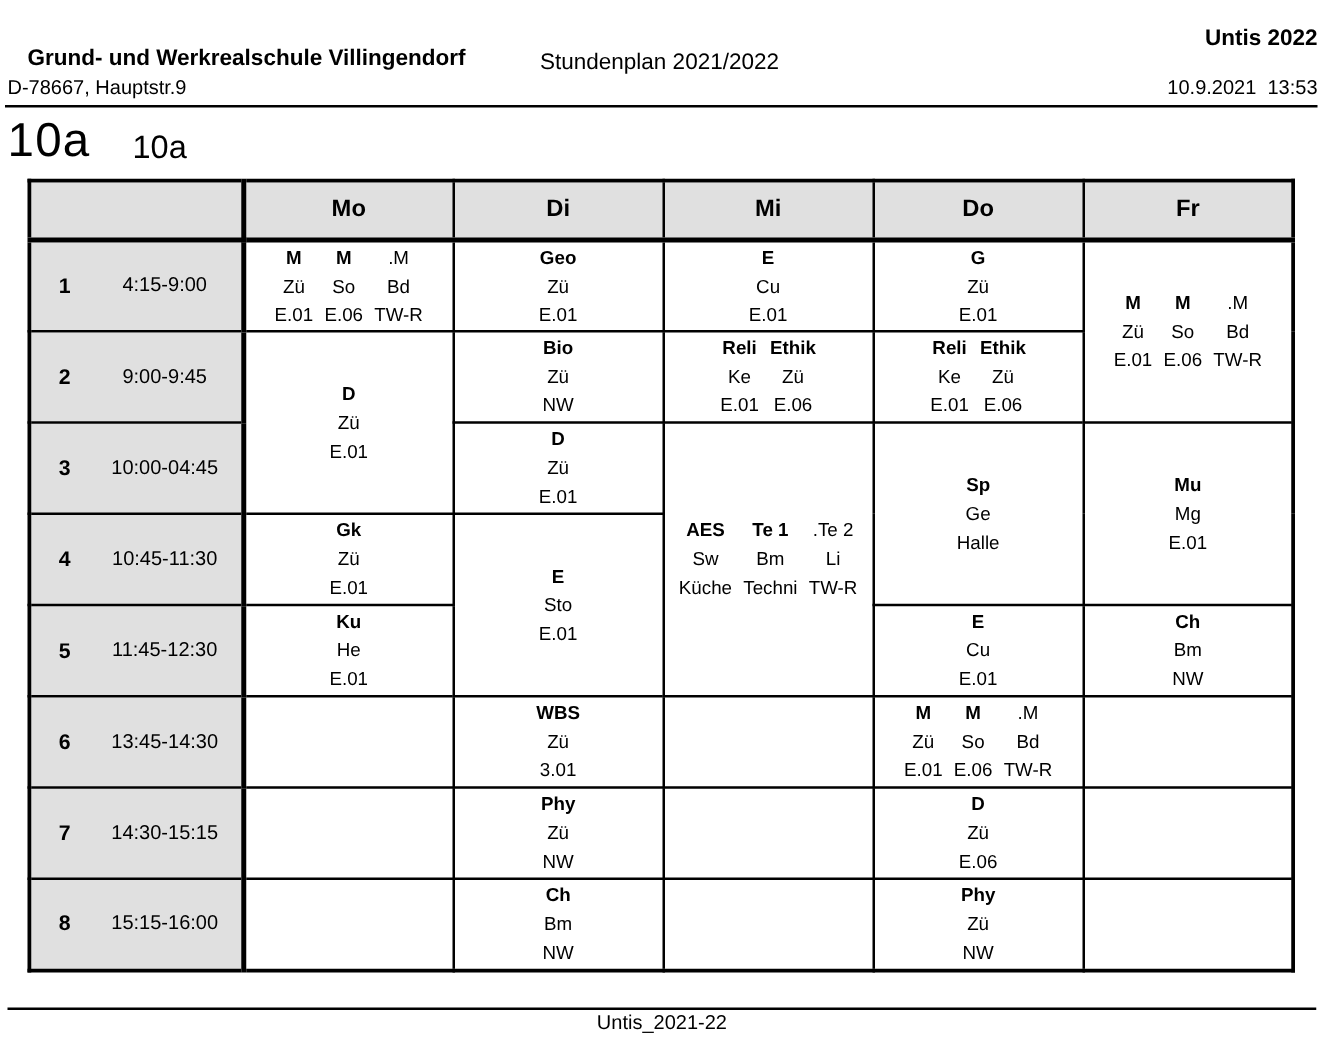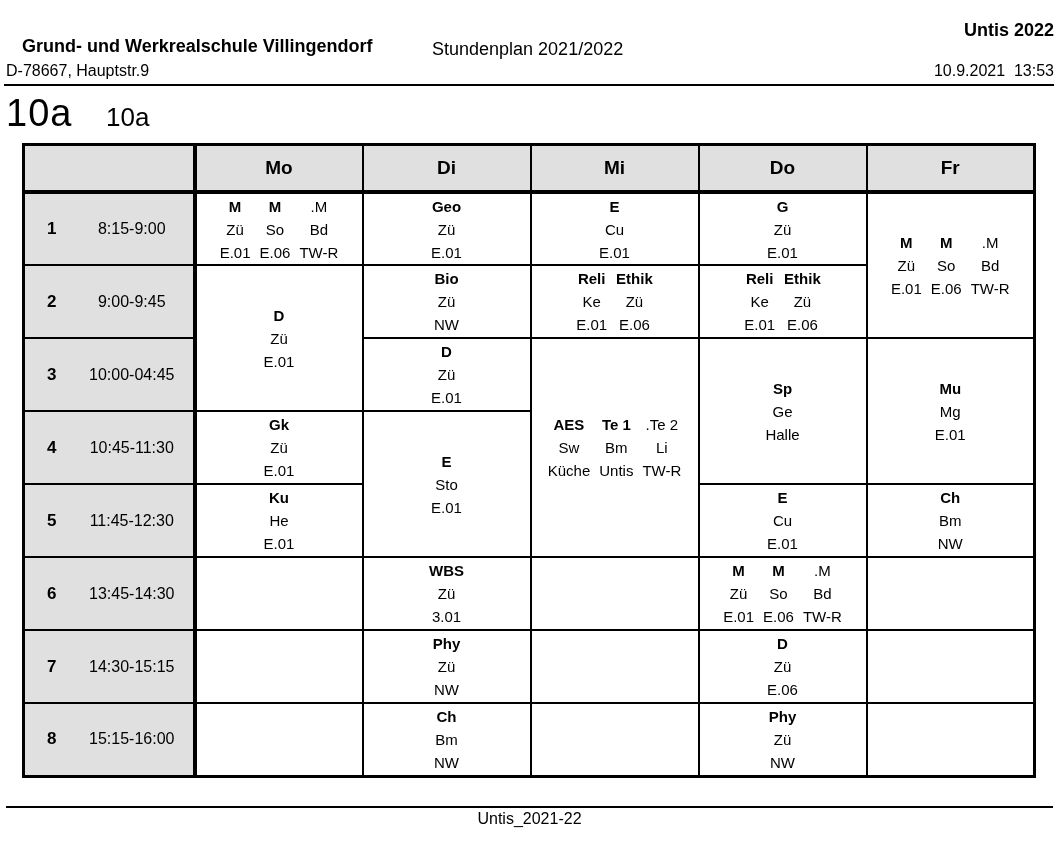--- a/index.html
+++ b/index.html
@@ -94,21 +94,21 @@
         <th>Mi</th>
         <th>Do</th>
         <th>Fr</th>
       </tr>
   </thead>
   <tbody id="tt-body">
       <tr>
         <td class="time-cell">
           <div class="time-inner">
             <span class="pnum">1</span>
-            <span class="ptime">8:15-9:00</span>
+            <span class="ptime">4:15-9:00</span>
           </div>
         </td>
         <td>
           <div class="cell-inner">
             <div class="grp">
               <div class="subj">M</div>
               <div class="tea">Zü</div>
               <div class="room">E.01</div>
             </div>
             <div class="grp">
@@ -243,21 +243,21 @@
         <td rowspan="3">
           <div class="cell-inner">
             <div class="grp">
               <div class="subj">AES</div>
               <div class="tea">Sw</div>
               <div class="room">Küche</div>
             </div>
             <div class="grp">
               <div class="subj">Te 1</div>
               <div class="tea">Bm</div>
-              <div class="room">Untis</div>
+              <div class="room">Techni</div>
             </div>
             <div class="grp nb">
               <div class="subj">.Te 2</div>
               <div class="tea">Li</div>
               <div class="room">TW-R</div>
             </div>
           </div>
         </td>
         <td rowspan="2">
           <div class="cell-inner">

